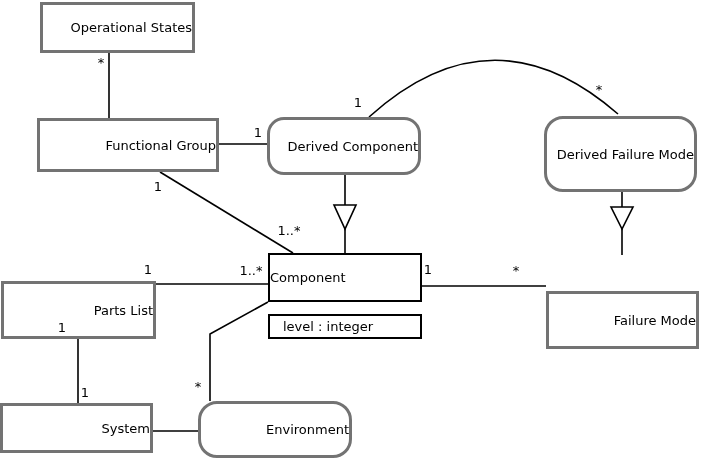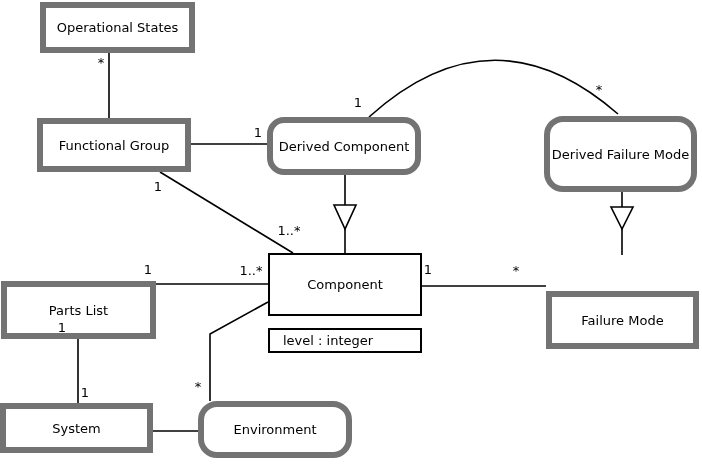--- a/index.html
+++ b/index.html
@@ -20,45 +20,44 @@
     position: absolute;
     left: 0;
     top: 0;
     width: 702px;
     height: 464px;
     pointer-events: none;
   }
   .node {
     position: absolute;
     box-sizing: border-box;
-    border: 6px solid #737373;
+    border: 3px solid #737373;
     background: #ffffff;
     display: flex;
     align-items: center;
-    justify-content: center;
+    justify-content: flex-end;
     font-size: 13px;
     line-height: 15px;
     text-align: center;
     white-space: nowrap;
   }
   .class-group {
     position: absolute;
   }
   .compartment {
     box-sizing: border-box;
     border: 2px solid #000000;
     background: #ffffff;
     display: flex;
     align-items: center;
     font-size: 13px;
     white-space: nowrap;
   }
   .compartment.title {
-    height: 63px;
-    justify-content: center;
+    height: 49px;
   }
   .compartment.attrs {
     height: 25px;
     margin-top: 12px;
     justify-content: flex-start;
     padding-left: 13px;
   }
   .mult {
     position: absolute;
     font-size: 13px;
@@ -89,21 +88,21 @@
       <path d="M78 314 L78 403"></path>
       <path d="M153 431 L198 431"></path>
       <path d="M210 401 L210 334 L268 302"></path>
     </g>
   </svg>
 
   <div class="node" style="left:40px; top:2px; width:155px; height:51px;">
     <span>Operational States</span>
   </div>
 
-  <div class="node" style="left:37px; top:118px; width:154px; height:54px;">
+  <div class="node" style="left:37px; top:118px; width:182px; height:54px;">
     <span>Functional Group</span>
   </div>
 
   <div class="node" style="left:267px; top:117px; width:154px; height:58px;border-radius:17px;">
     <span>Derived Component</span>
   </div>
 
   <div class="node" style="left:544px; top:116px; width:153px; height:76px;border-radius:19px;">
     <span>Derived Failure Mode</span>
   </div>

